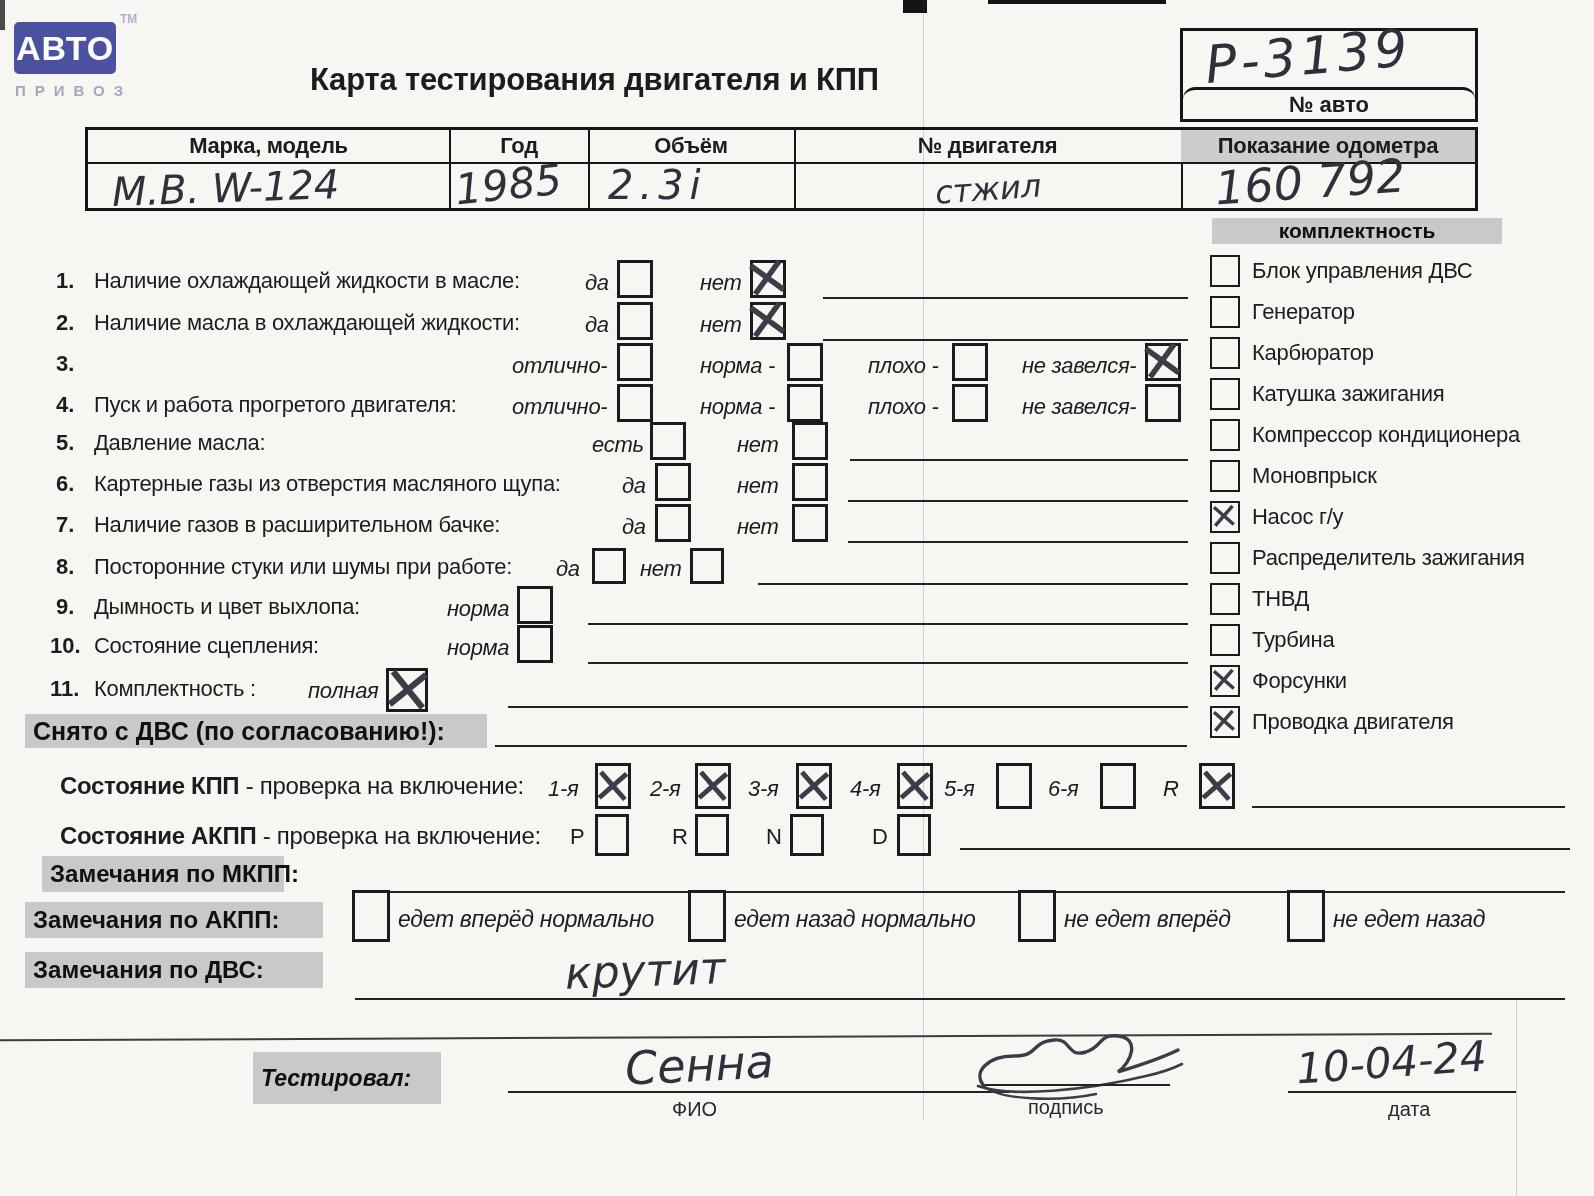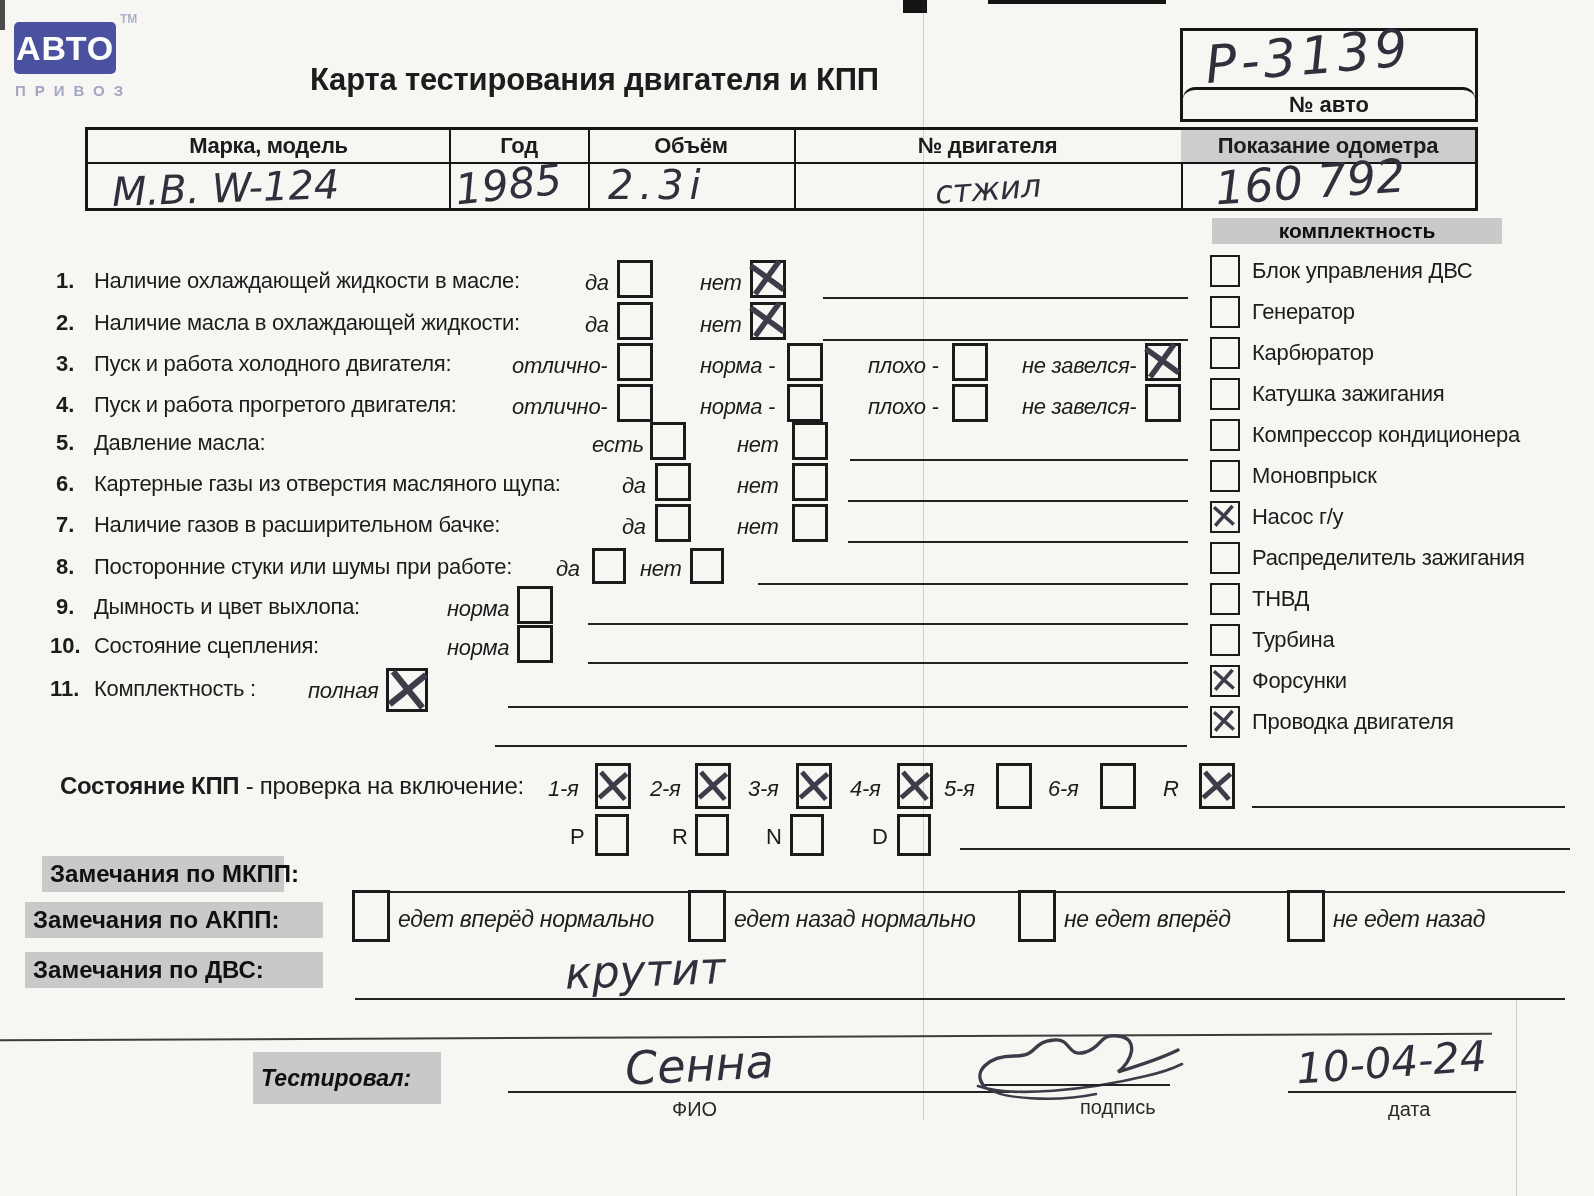--- a/index.html
+++ b/index.html
@@ -126,21 +126,20 @@
 
   <span class="abs num" style="left:56px;top:310px;">2.</span>
   <span class="abs lbl" style="left:94px;top:310px;">Наличие масла в охлаждающей жидкости:</span>
   <span class="abs opt" style="left:585px;top:312px;">да</span>
   <span class="abs cb" style="left:617px;top:302px;" data-checked="false"></span>
   <span class="abs opt" style="left:700px;top:312px;">нет</span>
   <span class="abs cb" style="left:750px;top:302px;" data-checked="true"></span>
   <div class="abs wline" style="left:823px;top:339px;width:365px;"></div>
 
   <span class="abs num" style="left:56px;top:351px;">3.</span>
-  <span class="abs lbl" style="left:94px;top:351px;">Пуск и работа холодного двигателя:</span>
   <span class="abs opt" style="left:512px;top:353px;">отлично-</span>
   <span class="abs cb" style="left:617px;top:343px;" data-checked="false"></span>
   <span class="abs opt" style="left:700px;top:353px;">норма -</span>
   <span class="abs cb" style="left:787px;top:343px;" data-checked="false"></span>
   <span class="abs opt" style="left:868px;top:353px;">плохо -</span>
   <span class="abs cb" style="left:952px;top:343px;" data-checked="false"></span>
   <span class="abs opt" style="left:1022px;top:353px;">не завелся-</span>
   <span class="abs cb" style="left:1145px;top:343px;" data-checked="true"></span>
 
   <span class="abs num" style="left:56px;top:392px;">4.</span>
@@ -197,39 +196,41 @@
   <span class="abs opt" style="left:447px;top:635px;">норма</span>
   <span class="abs cb" style="left:517px;top:625px;" data-checked="false"></span>
   <div class="abs wline" style="left:588px;top:662px;width:600px;"></div>
 
   <span class="abs num" style="left:50px;top:676px;">11.</span>
   <span class="abs lbl" style="left:94px;top:676px;">Комплектность :</span>
   <span class="abs opt" style="left:308px;top:678px;">полная</span>
   <span class="abs cb cb-b" style="left:386px;top:668px;" data-checked="true"></span>
   <div class="abs wline" style="left:508px;top:706px;width:680px;"></div>
 
+  <div class="abs bar" style="left:25px;top:714px;width:462px;height:34px;font-size:25px;">Снято с ДВС (по согласованию!):</div>
   <div class="abs wline" style="left:495px;top:745px;width:692px;"></div>
 
   <span class="abs lbl" style="left:60px;top:772px;font-size:24px;"><b>Состояние КПП</b><span> - проверка на включение:</span></span>
   <span class="abs opt" style="left:548px;top:776px;">1-я</span>
   <span class="abs cb cb-g" style="left:595px;top:763px;" data-checked="true"></span>
   <span class="abs opt" style="left:650px;top:776px;">2-я</span>
   <span class="abs cb cb-g" style="left:695px;top:763px;" data-checked="true"></span>
   <span class="abs opt" style="left:748px;top:776px;">3-я</span>
   <span class="abs cb cb-g" style="left:796px;top:763px;" data-checked="true"></span>
   <span class="abs opt" style="left:850px;top:776px;">4-я</span>
   <span class="abs cb cb-g" style="left:897px;top:763px;" data-checked="true"></span>
   <span class="abs opt" style="left:944px;top:776px;">5-я</span>
   <span class="abs cb cb-g" style="left:996px;top:763px;" data-checked="false"></span>
   <span class="abs opt" style="left:1048px;top:776px;">6-я</span>
   <span class="abs cb cb-g" style="left:1100px;top:763px;" data-checked="false"></span>
   <span class="abs opt" style="left:1163px;top:776px;">R</span>
   <span class="abs cb cb-g" style="left:1199px;top:763px;" data-checked="true"></span>
   <div class="abs wline" style="left:1252px;top:806px;width:313px;"></div>
 
+  <span class="abs lbl" style="left:60px;top:822px;font-size:24px;"><b>Состояние АКПП</b><span> - проверка на включение:</span></span>
   <span class="abs lbl" style="left:570px;top:824px;">P</span>
   <span class="abs cb cb-a" style="left:595px;top:814px;" data-checked="false"></span>
   <span class="abs lbl" style="left:672px;top:824px;">R</span>
   <span class="abs cb cb-a" style="left:695px;top:814px;" data-checked="false"></span>
   <span class="abs lbl" style="left:766px;top:824px;">N</span>
   <span class="abs cb cb-a" style="left:790px;top:814px;" data-checked="false"></span>
   <span class="abs lbl" style="left:872px;top:824px;">D</span>
   <span class="abs cb cb-a" style="left:897px;top:814px;" data-checked="false"></span>
   <div class="abs wline" style="left:960px;top:848px;width:610px;"></div>
 
@@ -256,19 +257,19 @@
   <div class="abs wline" style="left:508px;top:1091px;width:502px;"></div>
   <span class="abs hw" style="left:625px;top:1038px;font-size:46px;transform:rotate(-3deg);">Сенна</span>
   <span class="abs cap" style="left:672px;top:1098px;">ФИО</span>
 
   <svg class="abs" style="left:968px;top:1026px;" width="220" height="90" viewBox="0 0 220 90">
     <path d="M16 60 C4 46 20 30 46 30 C72 30 62 16 86 14 C104 12 98 32 118 26 C136 20 130 8 150 10 C172 12 164 36 150 46 C176 38 198 30 210 24" stroke="#3c3c48" stroke-width="3.4" fill="none" stroke-linecap="round"></path>
     <path d="M10 60 C44 72 120 64 178 50 C196 46 206 42 214 38" stroke="#3c3c48" stroke-width="2.6" fill="none" stroke-linecap="round"></path>
     <path d="M16 60 C30 74 90 76 128 68" stroke="#3c3c48" stroke-width="2.4" fill="none" stroke-linecap="round"></path>
   </svg>
   <div class="abs wline" style="left:985px;top:1084px;width:185px;"></div>
-  <span class="abs cap" style="left:1080px;top:1096px;text-align:right;">подпись</span>
+  <span class="abs cap" style="left:1028px;top:1096px;text-align:right;">подпись</span>
 
   <div class="abs wline" style="left:1288px;top:1091px;width:228px;"></div>
   <span class="abs hw" style="left:1296px;top:1038px;font-size:42px;transform:rotate(-4deg);">10-04-24</span>
   <span class="abs cap" style="left:1388px;top:1098px;">дата</span>
 
 </div>
 
 </body></html>

